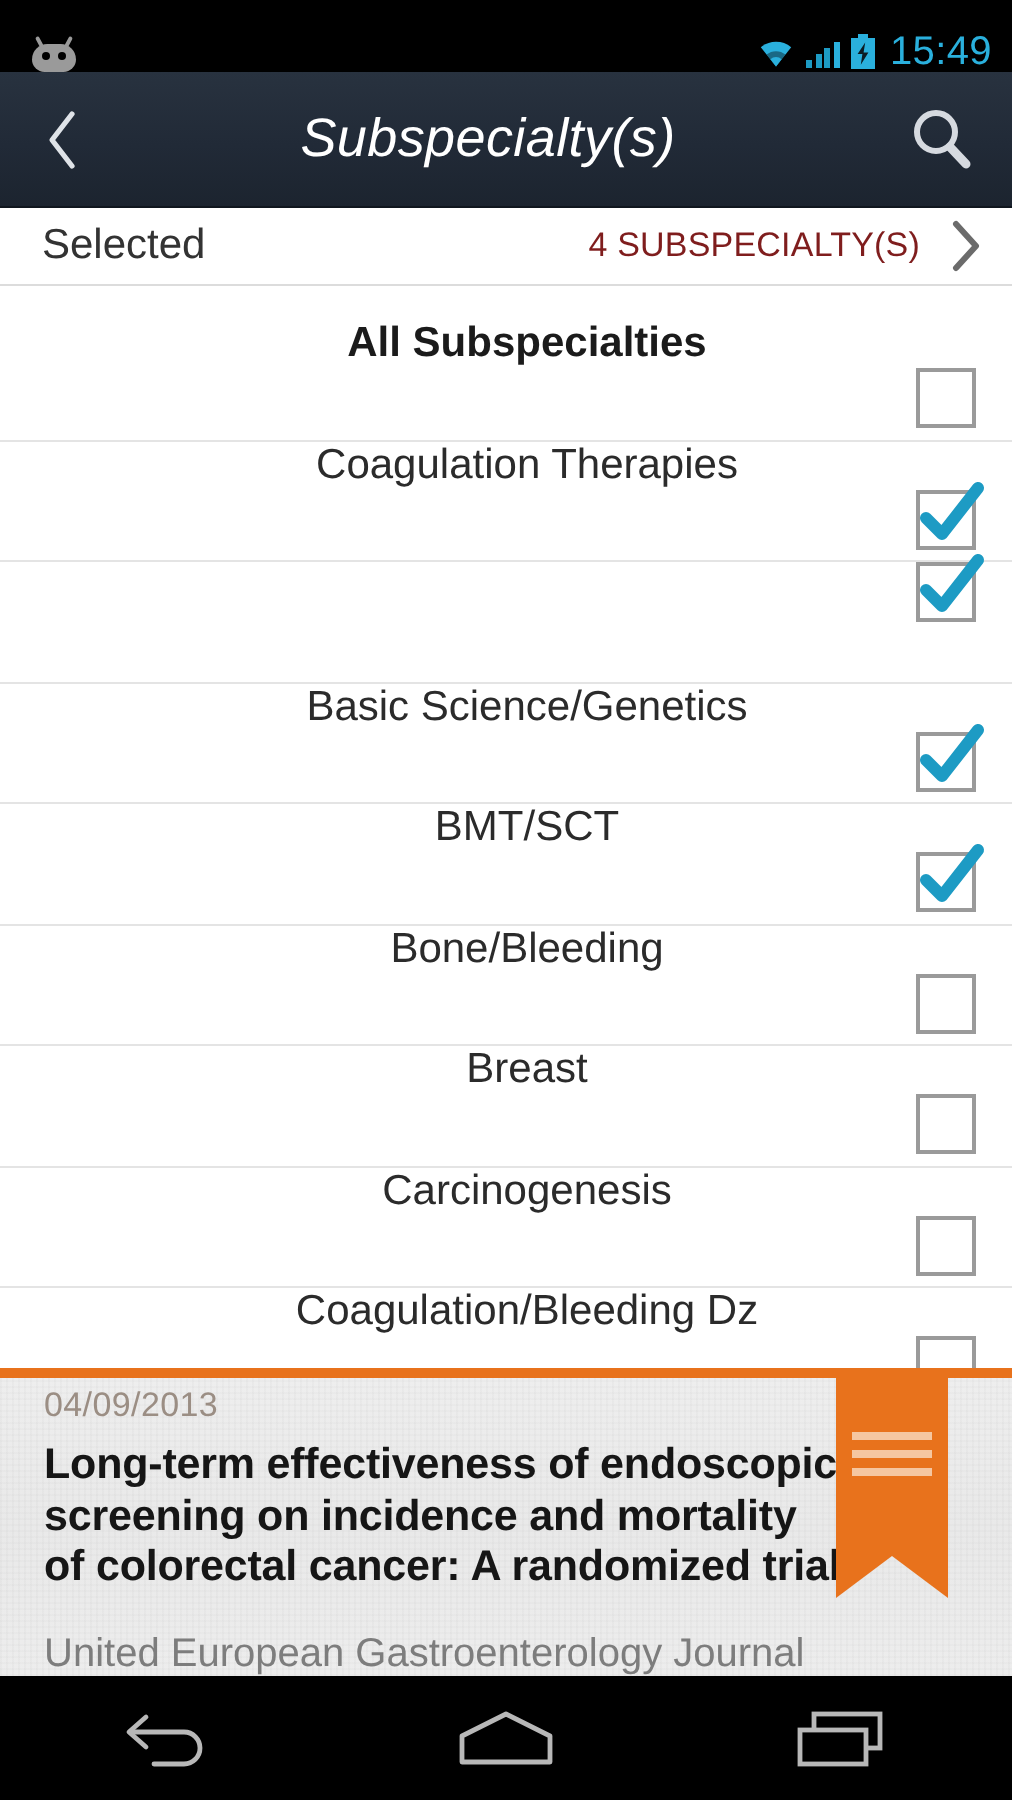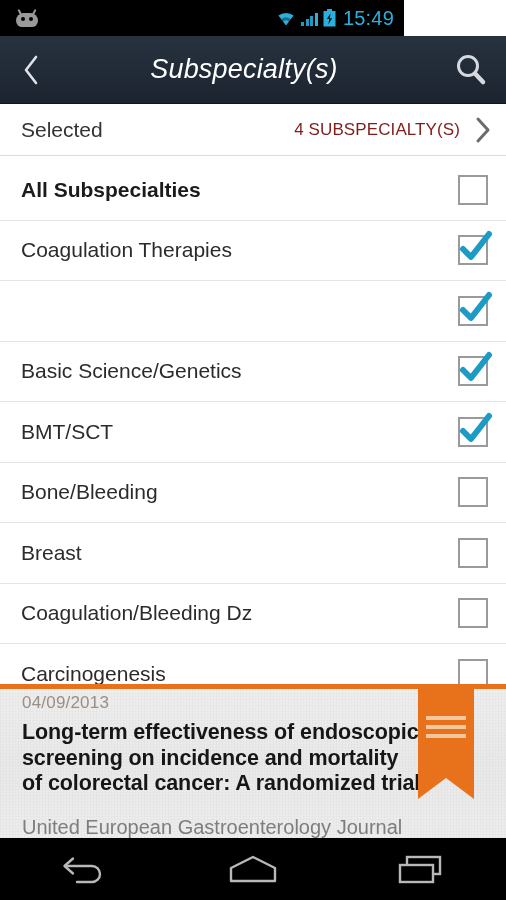--- a/index.html
+++ b/index.html
@@ -12,23 +12,23 @@
   #device {
     position:relative;
     width:506px; height:900px;
     background:#ffffff;
     overflow:hidden;
   }
 
   
   .statusbar {
     position:absolute; top:0; left:0;
-    width:404px; height:36px;
+    width:506px; height:36px;
     background:#000000;
-    display:flex; align-items:center;
+    display:flex; align-items:flex-end;
   }
   .sb-left { padding-left:14px; display:flex; align-items:center; }
   .android-face {
     position:relative; width:26px; height:17px;
   }
   .android-face .head {
     position:absolute; left:2px; top:3px;
     width:22px; height:14px;
     background:#9a9a9a;
     border-radius:11px 11px 9px 9px;
@@ -86,21 +86,21 @@
   }
   .ab-search {
     width:70px; height:68px;
     display:flex; align-items:center; justify-content:center;
     cursor:pointer;
   }
 
   
   .selected-row {
     position:absolute; top:104px; left:0;
-    width:506px; height:52px;
+    width:506px; height:39px;
     background:#ffffff;
     display:flex; align-items:center;
     border-bottom:1px solid #dcdcdc;
     cursor:pointer;
   }
   .selected-label {
     padding-left:21px;
     font-size:21px; color:#333333;
   }
   .selected-value {
@@ -119,20 +119,21 @@
     background:#ffffff;
     overflow:hidden;
   }
   .row {
     position:relative;
     height:60.5px;
     display:flex; align-items:center;
     border-bottom:1px solid #e4e4e4;
     background:#ffffff;
     cursor:pointer;
+    flex-direction:column;
   }
   .row-label {
     padding-left:21px;
     font-size:21px; color:#2b2b2b;
     white-space:nowrap;
   }
   .row.header .row-label { font-weight:bold; color:#1b1b1b; }
   .row-check {
     margin-left:auto; margin-right:18px;
     width:30px; height:30px;
@@ -326,27 +327,27 @@
           <span class="cb-box"></span>
         </span>
       </div>
       <div class="row">
         <span class="row-label">Breast</span>
         <span class="row-check">
           <span class="cb-box"></span>
         </span>
       </div>
       <div class="row">
+        <span class="row-label">Carcinogenesis</span>
+        <span class="row-check">
+          <span class="cb-box"></span>
+        </span>
+      </div>
+      <div class="row">
         <span class="row-label">Coagulation/Bleeding Dz</span>
-        <span class="row-check">
-          <span class="cb-box"></span>
-        </span>
-      </div>
-      <div class="row">
-        <span class="row-label">Carcinogenesis</span>
         <span class="row-check">
           <span class="cb-box"></span>
         </span>
       </div>
     </div>
 
   <div class="banner">
     <div class="banner-date">04/09/2013</div>
     <div class="banner-title">Long-term effectiveness of endoscopic screening on incidence and mortality of colorectal cancer: A randomized trial</div>
     <div class="banner-journal">United European Gastroenterology Journal</div>

